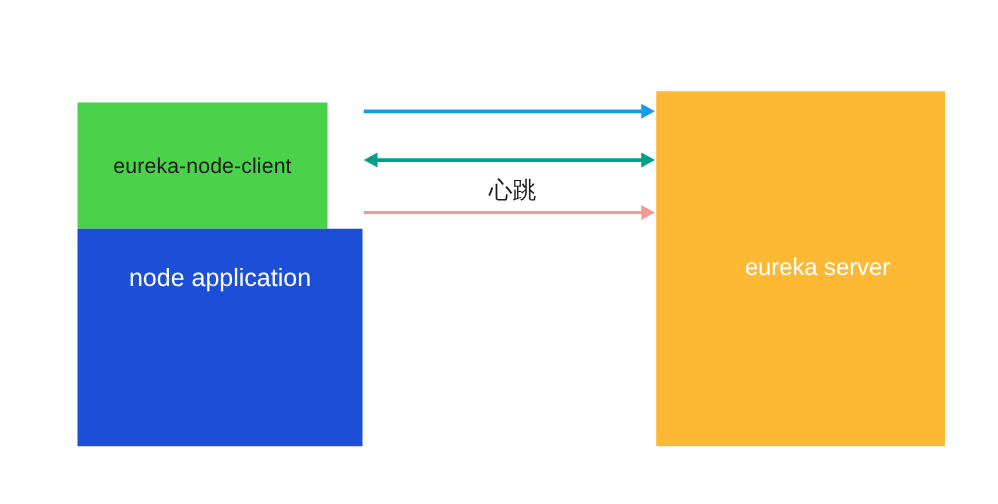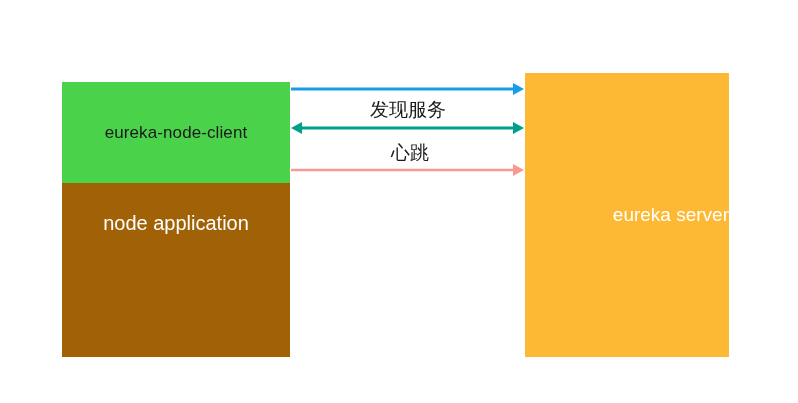--- a/index.html
+++ b/index.html
@@ -23,40 +23,40 @@
     position: absolute;
     left: 62px;
     top: 82px;
     width: 228px;
     height: 275px;
   }
   .box-eureka-node-client {
     position: absolute;
     left: 0;
     top: 0;
-    width: 228px;
+    width: 200px;
     height: 101px;
     background: #4BD24B;
     display: flex;
     align-items: center;
     justify-content: center;
   }
   .box-eureka-node-client .label {
     color: #1a1a1a;
     font-size: 17px;
     letter-spacing: 0.1px;
     white-space: nowrap;
   }
   .box-node-application {
     position: absolute;
     left: 0;
     top: 101px;
     width: 228px;
     height: 174px;
-    background: #a16207;
+    background: #1d4ed8;
   }
   .box-node-application .label {
     position: absolute;
     top: 29px;
     left: 0;
     width: 100%;
     text-align: center;
     color: #ffffff;
     font-size: 20px;
     white-space: nowrap;
@@ -65,21 +65,22 @@
   
   .box-eureka-server {
     position: absolute;
     left: 525px;
     top: 73px;
     width: 204px;
     height: 284px;
     background: #FDB933;
     display: flex;
     align-items: center;
-    justify-content: flex-end;
+    justify-content: center;
+    padding-left: 27px;
   }
   .box-eureka-server .label {
     color: #ffffff;
     font-size: 19px;
     white-space: nowrap;
   }
 
   
   .flow-svg {
     position: absolute;
@@ -131,16 +132,15 @@
       <polygon points="302,122 291,128 302,134" fill="#00A08C"></polygon>
       <polygon points="513,122 524,128 513,134" fill="#00A08C"></polygon>
     </g>
 
     <g>
       <line x1="291" y1="170" x2="514" y2="170" stroke="#F79A92" stroke-width="2.5"></line>
       <polygon points="513,164 524,170 513,176" fill="#F79A92"></polygon>
     </g>
   </svg>
 
-  <span class="flow-label discover">发现服务</span>
   <span class="flow-label heartbeat">心跳</span>
 
 </div>
 
 </body></html>

